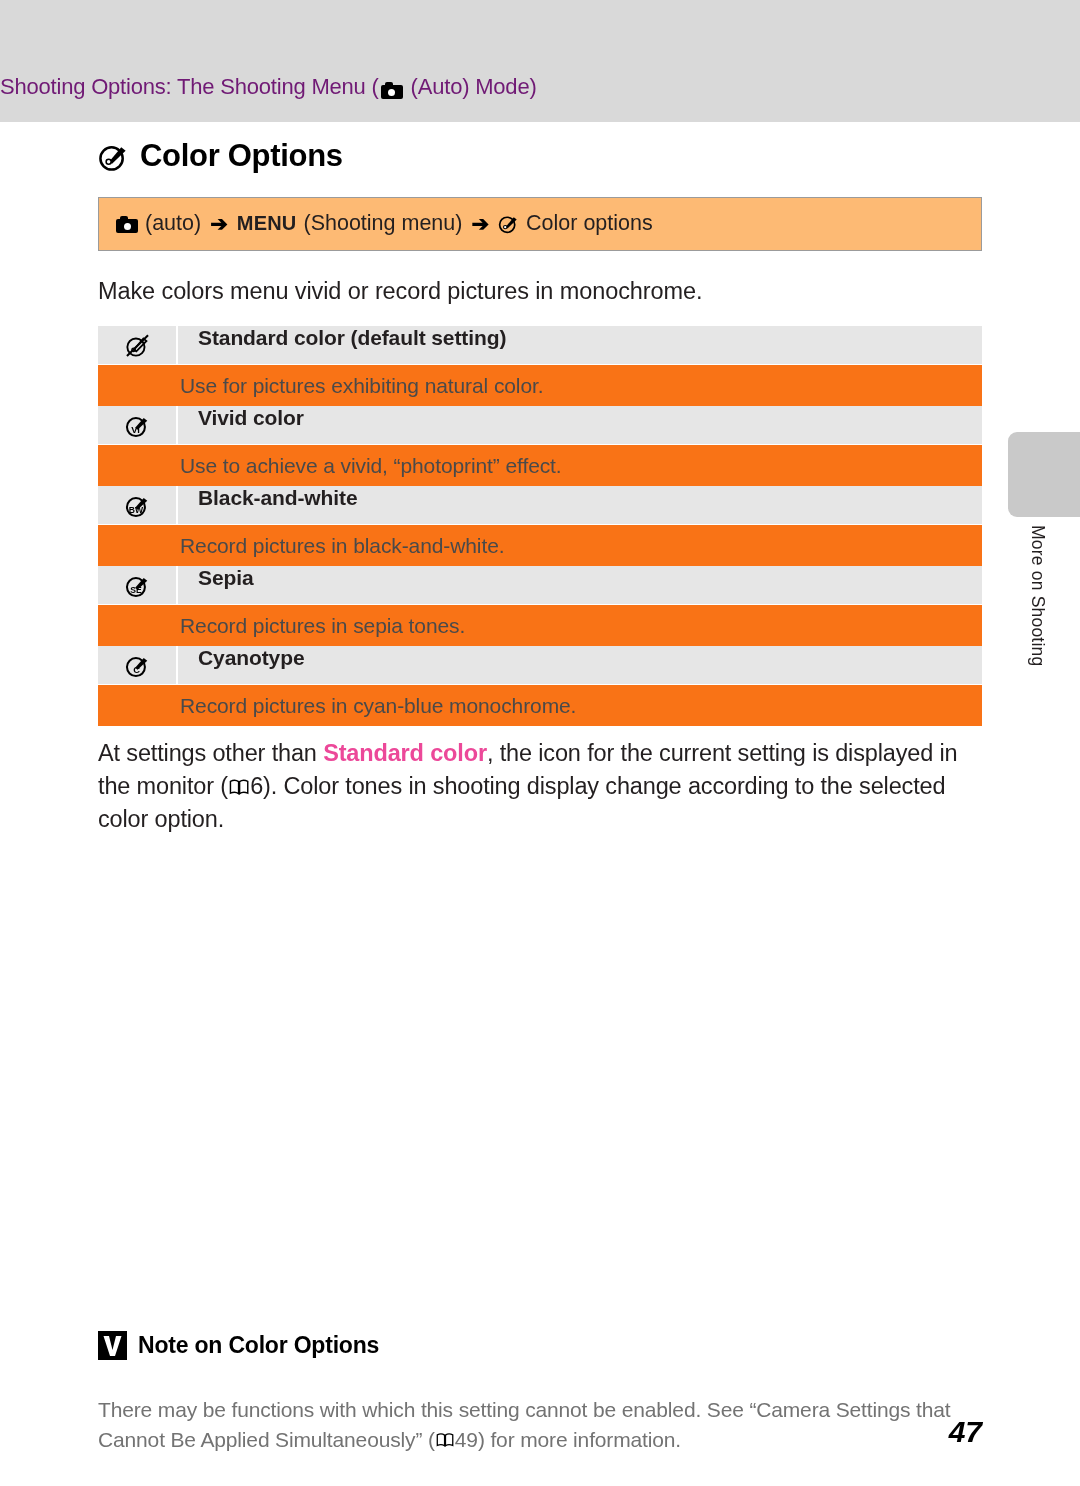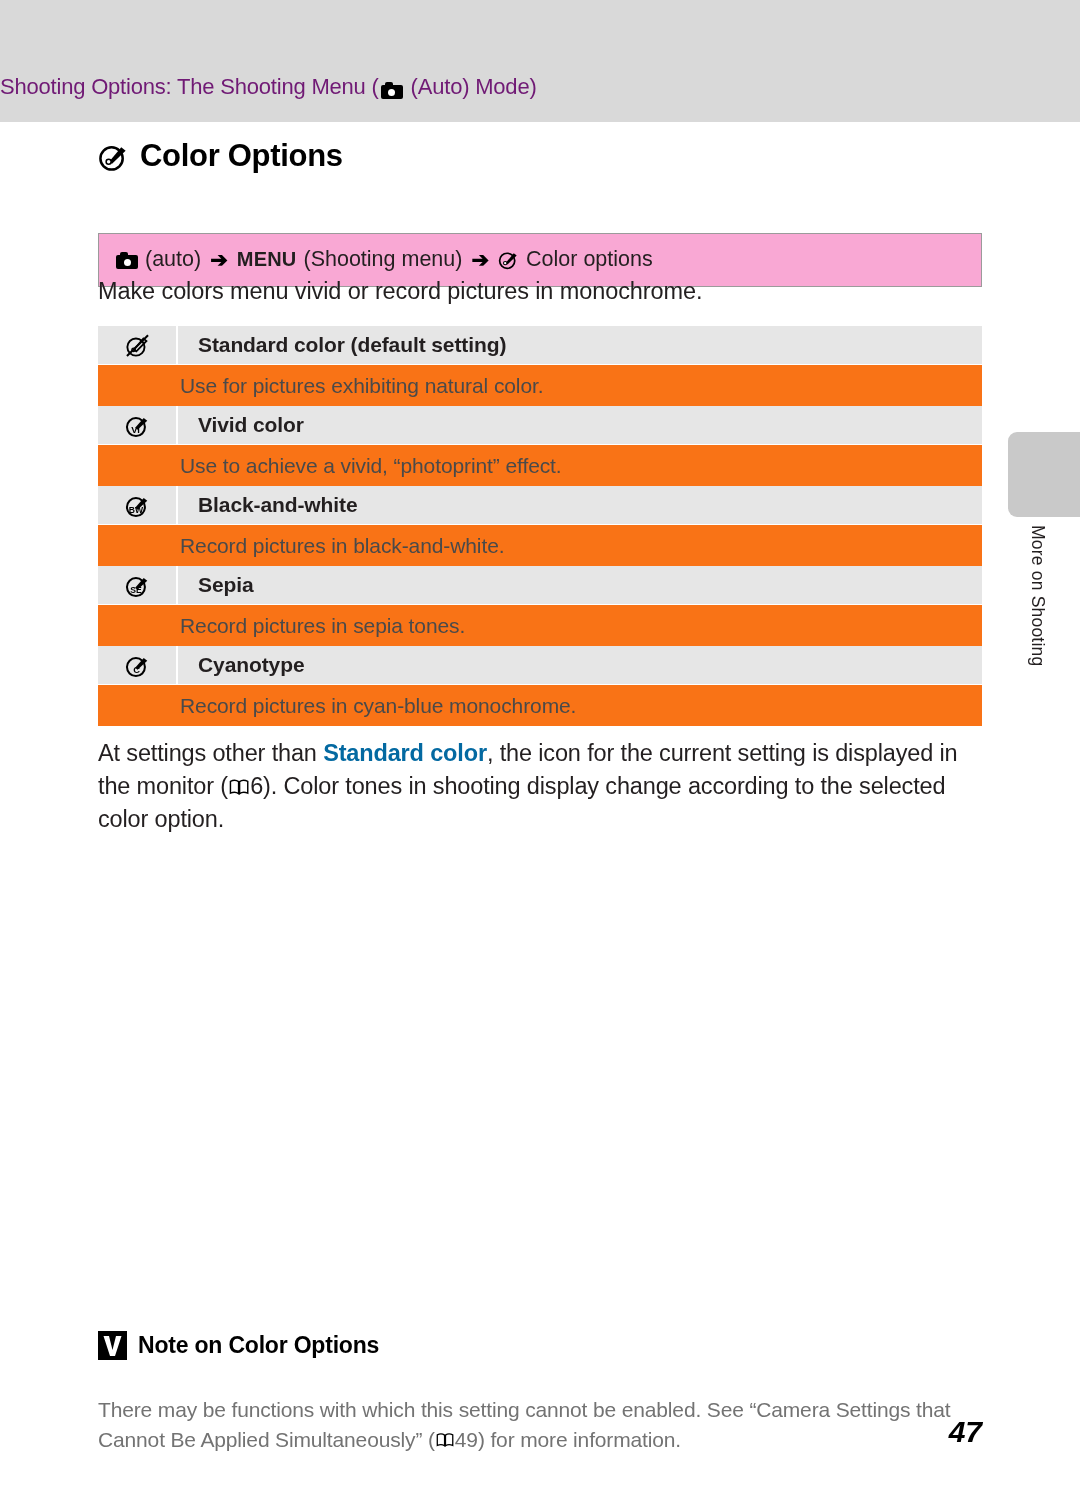--- a/index.html
+++ b/index.html
@@ -100,22 +100,21 @@
 
   
   .crumb-box {
     position: absolute;
     left: 98px;
     top: 197px;
     width: 884px;
     height: 54px;
     border: 1.5px solid #9b9b9b;
     box-sizing: border-box;
-    background: #f9a8d4;
-    margin-top: 36px;
+    background: #fdba74;
   }
   .crumb-inner {
     position: absolute;
     left: 17px;
     top: 0;
     height: 51px;
     display: flex;
     align-items: center;
     font-size: 21.5px;
     color: #231f20;
@@ -149,21 +148,20 @@
 
   
   .opt-table {
     position: absolute;
     left: 98px;
     top: 326px;
     width: 884px;
   }
   .opt-row-head {
     display: flex;
-    align-items: center;
     height: 38px;
     background: #e6e6e6;
     margin-bottom: 1px;
   }
   .opt-icon-cell {
     width: 80px;
     min-width: 80px;
     height: 38px;
     display: flex;
     align-items: center;
@@ -194,21 +192,21 @@
   .body-para {
     position: absolute;
     left: 98px;
     top: 737px;
     width: 890px;
     font-size: 23.5px;
     line-height: 33px;
     color: #231f20;
     letter-spacing: -0.15px;
   }
-  .body-para b { font-weight: bold; color: #0369a1; }
+  .body-para b { font-weight: bold; color: #ec4899; }
 
   
   .book {
     display: inline-block;
     width: 0.86em;
     height: 0.86em;
     vertical-align: -0.12em;
     margin: 0 1px;
   }
   .book svg { display: block; width: 100%; height: 100%; }

